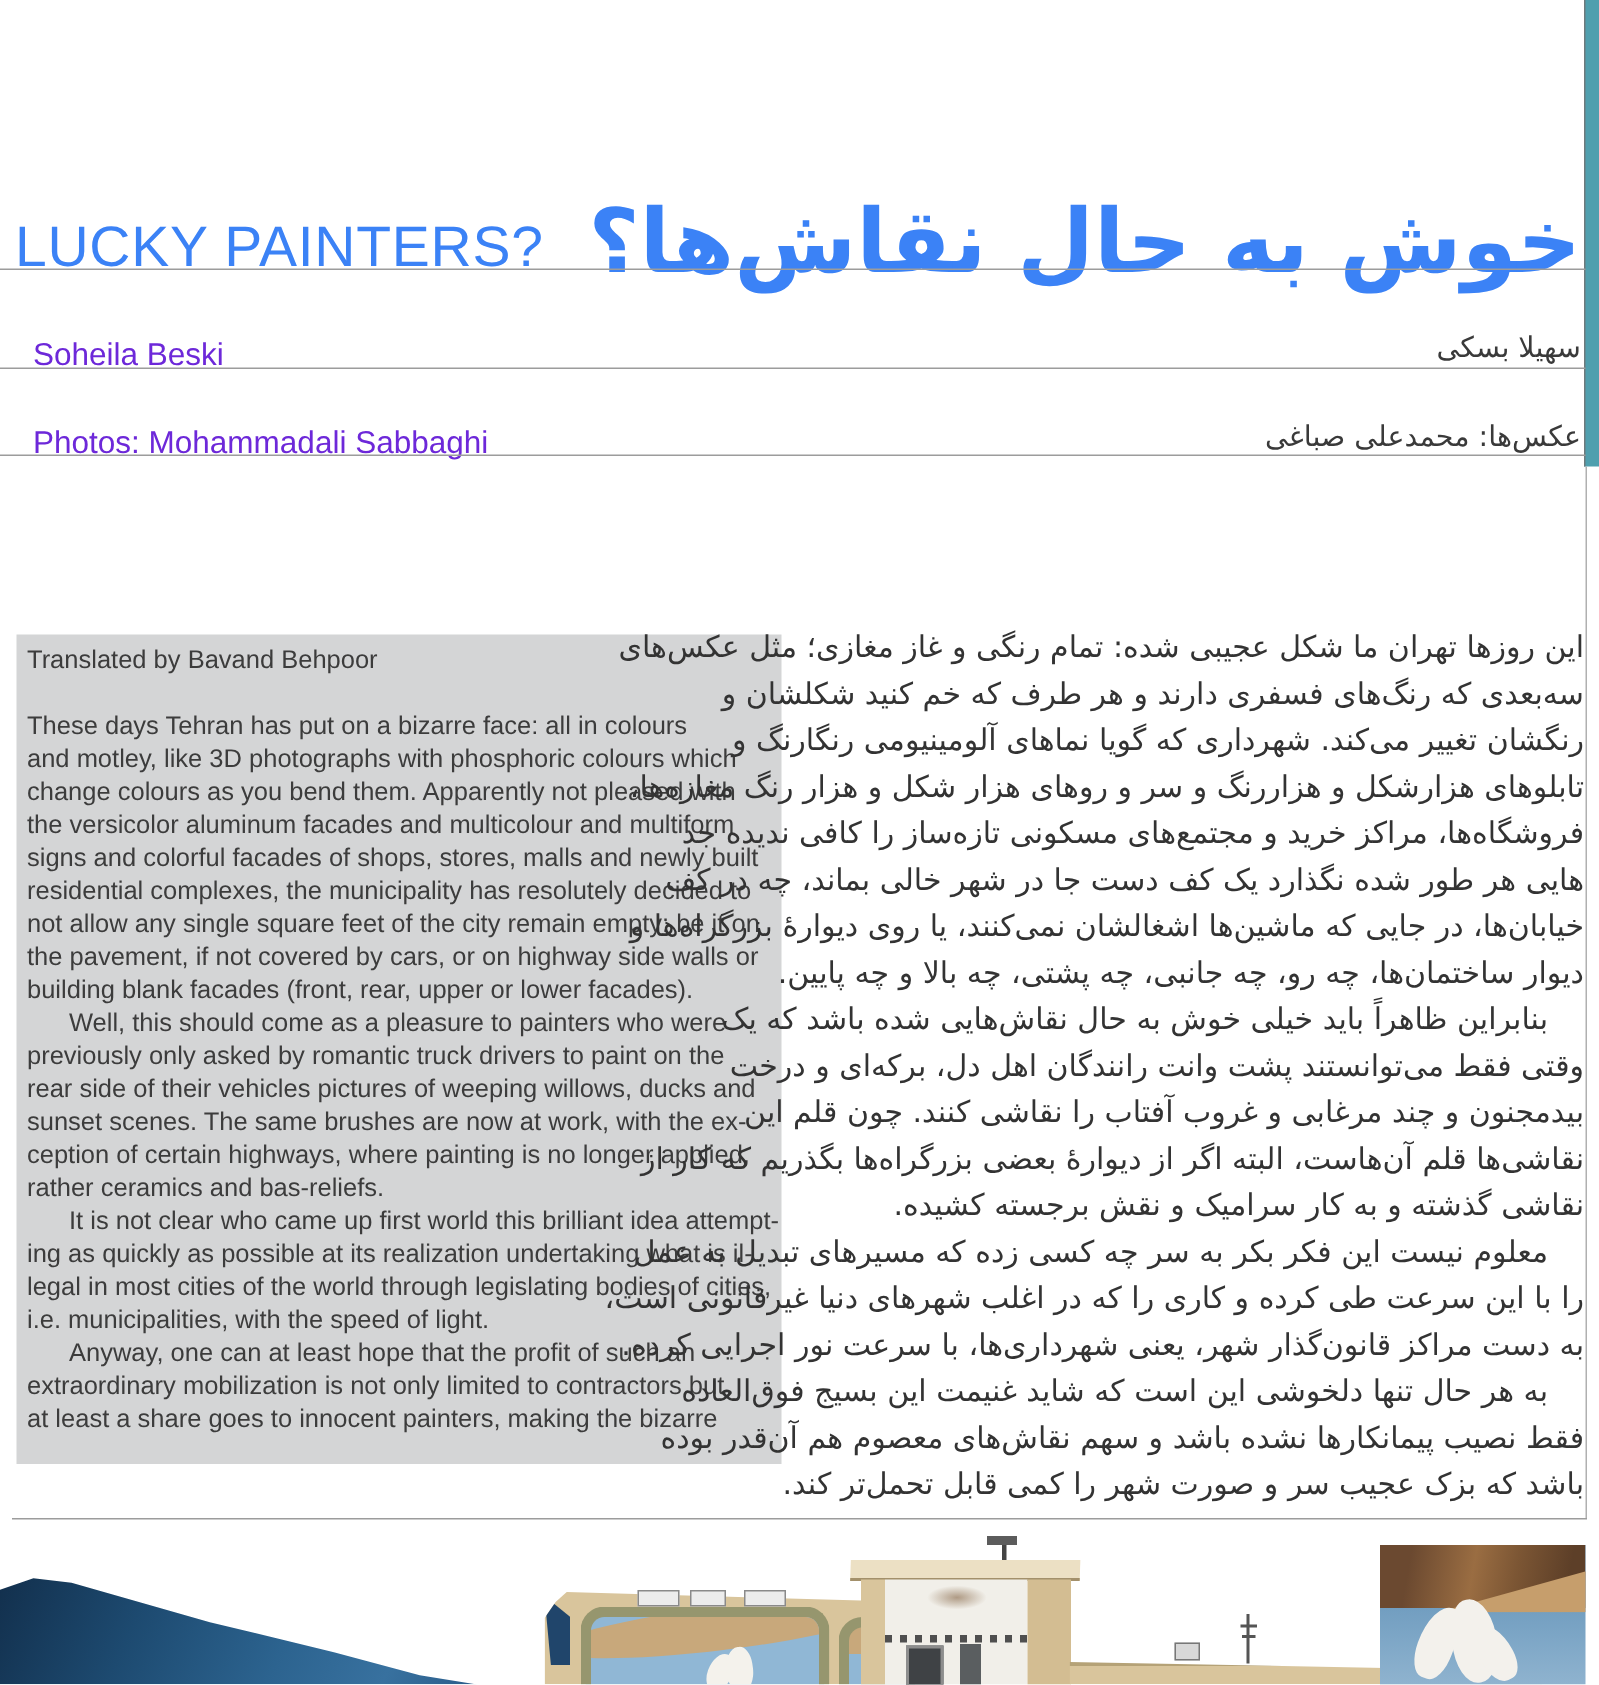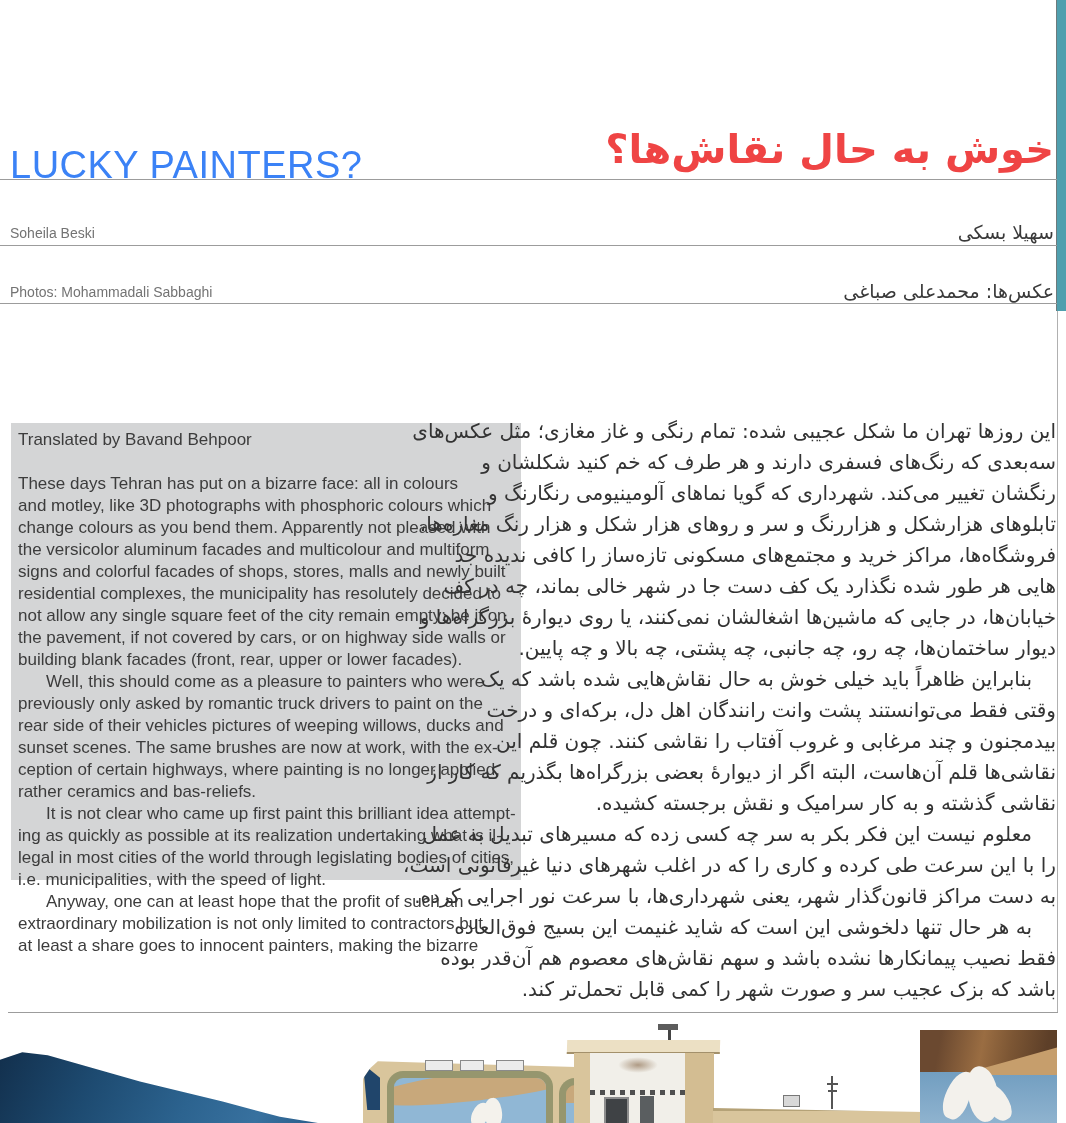--- a/index.html
+++ b/index.html
@@ -12,30 +12,30 @@
   #rule-title{top:179px;}
   #rule-author{top:245px;}
   #rule-photos{top:303px;}
   .teal-bar{position:absolute;left:1056px;top:0;width:10px;height:311px;
     background:#4f9fae;border-left:1px solid #6d7a7c;box-sizing:border-box;}
   .vline{position:absolute;left:1057px;top:311px;width:1px;height:701px;background:#b0b0b0;}
   .title-en{position:absolute;left:10px;top:146px;font-size:38px;line-height:1;
     color:#3b82f6;letter-spacing:.5px;}
   .title-fa{position:absolute;right:12px;top:124px;width:700px;text-align:right;
     direction:rtl;font-family:"DejaVu Sans",sans-serif;font-weight:bold;
-    font-size:40px;line-height:1.25;color:#ef4444;}
-  .byline-en{position:absolute;left:10px;font-size:14px;color:#737373;}
+    font-size:59px;line-height:1.25;color:#3b82f6;}
+  .byline-en{position:absolute;left:22px;font-size:21px;color:#6d28d9;}
   #author-en{top:225px;}
   #photos-en{top:284px;}
   .byline-fa{position:absolute;right:12px;width:500px;text-align:right;direction:rtl;
     font-family:"DejaVu Sans",sans-serif;font-size:19px;color:#3a3a3a;}
   #author-fa{top:221px;}
   #photos-fa{top:280px;}
   
-  .en-box{position:absolute;left:11px;top:423px;width:510px;height:457px;
+  .en-box{position:absolute;left:11px;top:423px;width:510px;height:553px;
     background:#d4d5d6;box-sizing:border-box;padding:6px 6px 0 7px;}
   .en-box .line{font-size:17px;line-height:22px;min-height:22px;color:#3c3c3c;
     white-space:nowrap;}
   .en-box .line.indent{padding-left:28px;}
   
   .fa-col{position:absolute;right:10px;top:416px;width:520px;text-align:right;
     direction:rtl;font-family:"DejaVu Sans",sans-serif;}
   .fa-col .line{font-size:20px;line-height:31px;min-height:31px;color:#333;
     white-space:nowrap;}
   .fa-col .line.indent{padding-right:24px;}
@@ -126,21 +126,21 @@
     <div class="line">residential complexes, the municipality has resolutely decided to</div>
     <div class="line">not allow any single square feet of the city remain empty: be it on</div>
     <div class="line">the pavement, if not covered by cars, or on highway side walls or</div>
     <div class="line">building blank facades (front, rear, upper or lower facades).</div>
     <div class="line indent">Well, this should come as a pleasure to painters who were</div>
     <div class="line">previously only asked by romantic truck drivers to paint on the</div>
     <div class="line">rear side of their vehicles pictures of weeping willows, ducks and</div>
     <div class="line">sunset scenes. The same brushes are now at work, with the ex-</div>
     <div class="line">ception of certain highways, where painting is no longer applied,</div>
     <div class="line">rather ceramics and bas-reliefs.</div>
-    <div class="line indent">It is not clear who came up first paint this brilliant idea attempt-</div>
+    <div class="line indent">It is not clear who came up first world this brilliant idea attempt-</div>
     <div class="line">ing as quickly as possible at its realization undertaking what is il-</div>
     <div class="line">legal in most cities of the world through legislating bodies of cities,</div>
     <div class="line">i.e. municipalities, with the speed of light.</div>
     <div class="line indent">Anyway, one can at least hope that the profit of such an</div>
     <div class="line">extraordinary mobilization is not only limited to contractors but</div>
     <div class="line">at least a share goes to innocent painters, making the bizarre</div>
   </div>
 
 <div class="fa-col">
     <div class="line">این روزها تهران ما شکل عجیبی شده: تمام رنگی و غاز مغازی؛ مثل عکس‌های</div>

